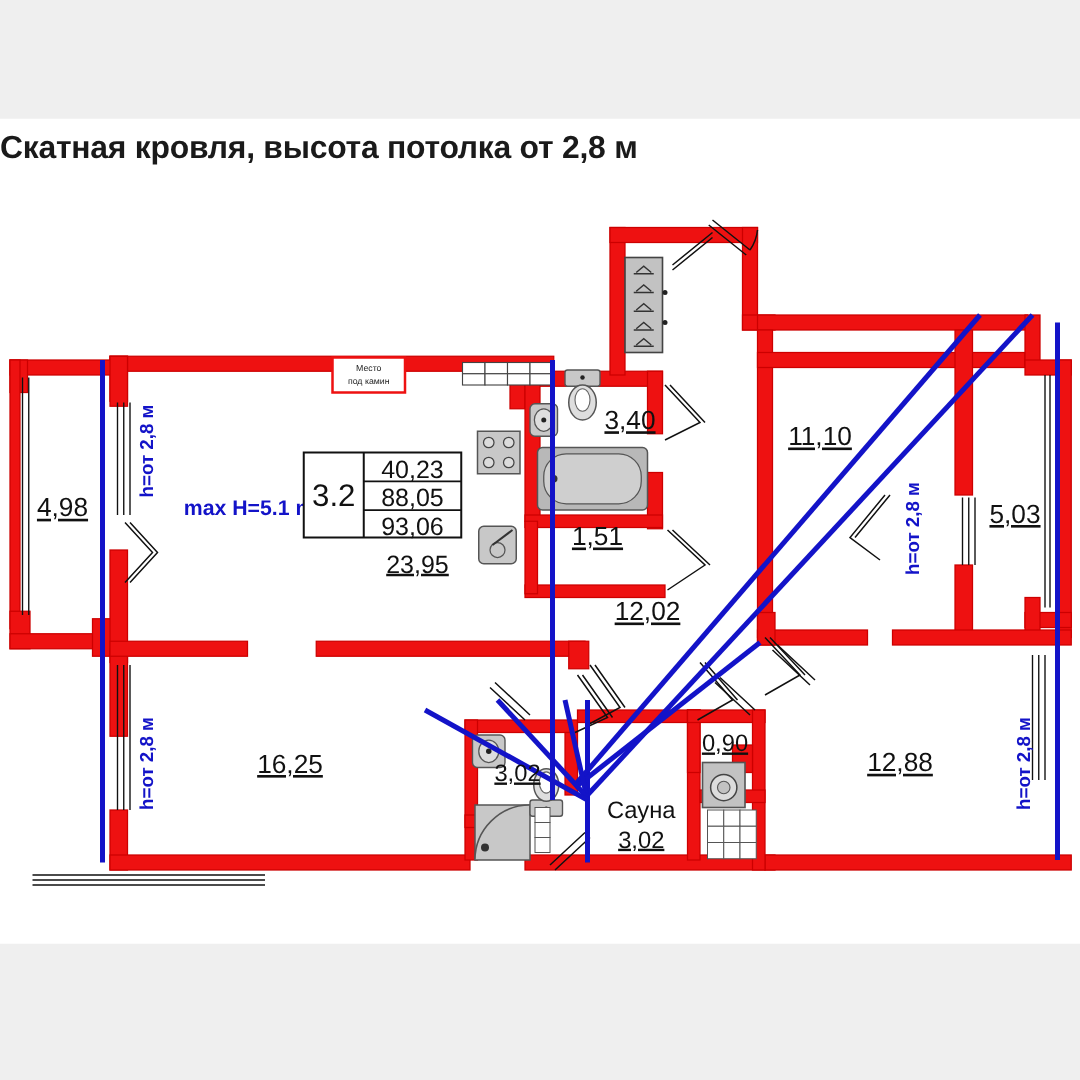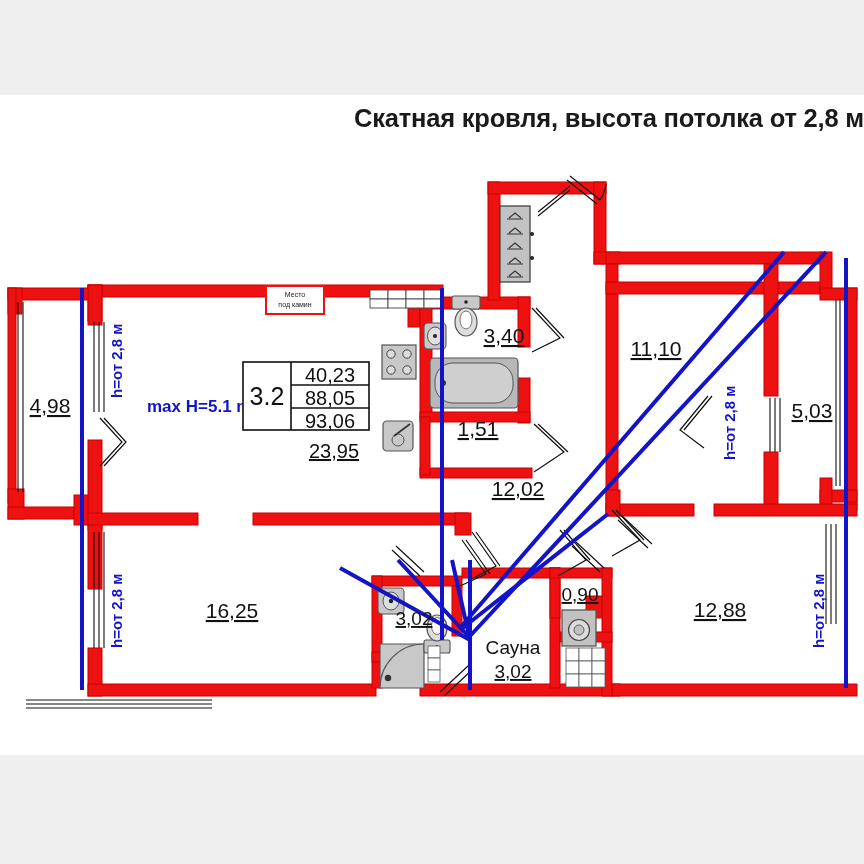--- a/index.html
+++ b/index.html
@@ -1,21 +1,21 @@
 <!DOCTYPE html>
 <html><head>
 <meta charset="utf-8">
 <style>
   html,body{margin:0;padding:0;background:#ffffff;}
   body{width:864px;height:864px;font-family:"Liberation Sans",sans-serif;overflow:hidden;}
   #stage{position:relative;width:864px;height:864px;background:#ffffff;}
   #bandTop{position:absolute;left:0;top:0;width:864px;height:95px;background:#efefef;}
   #bandBottom{position:absolute;left:0;top:755px;width:864px;height:109px;background:#efefef;}
   #title{
-    position:absolute;left:0;top:104px;width:864px;text-align:right;
+    position:absolute;left:0;top:104px;width:864px;text-align:left;
     font-size:25.5px;font-weight:bold;color:#1a1a1a;letter-spacing:-0.2px;
     font-family:"Liberation Sans",sans-serif;
   }
   #plan{position:absolute;left:0;top:0;width:864px;height:864px;}
   .areaTxt{font-family:"Liberation Sans",sans-serif;fill:#111111;}
   .blueTxt{font-family:"Liberation Sans",sans-serif;fill:#1313c8;font-weight:bold;}
   .tblTxt{font-family:"Liberation Sans",sans-serif;fill:#111111;}
   .tiny{font-family:"Liberation Sans",sans-serif;fill:#222222;}
 </style>
 </head>

